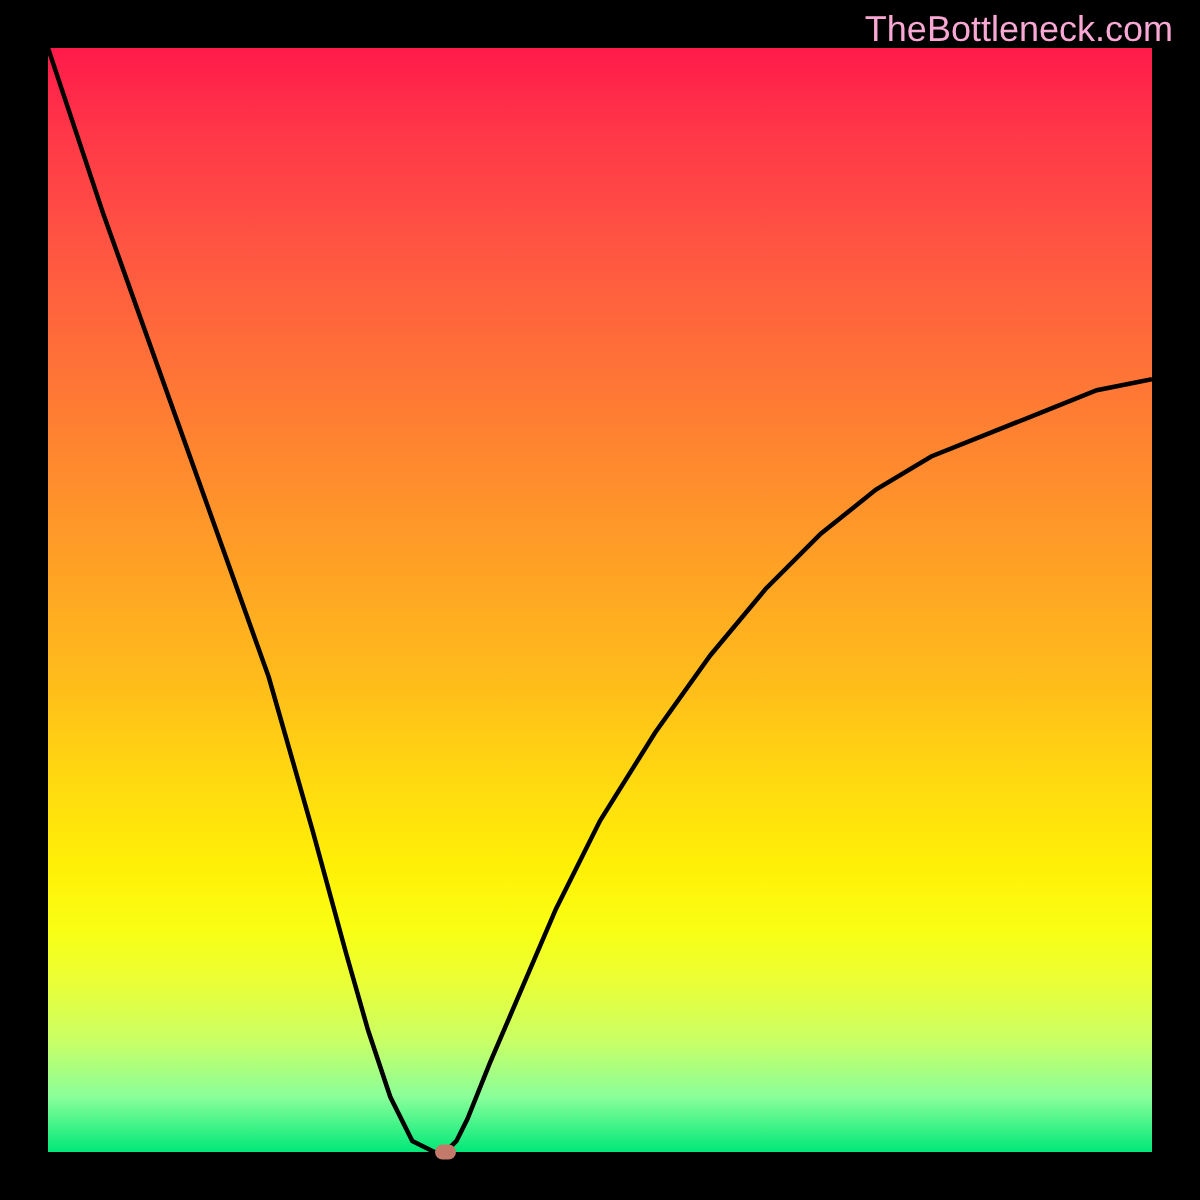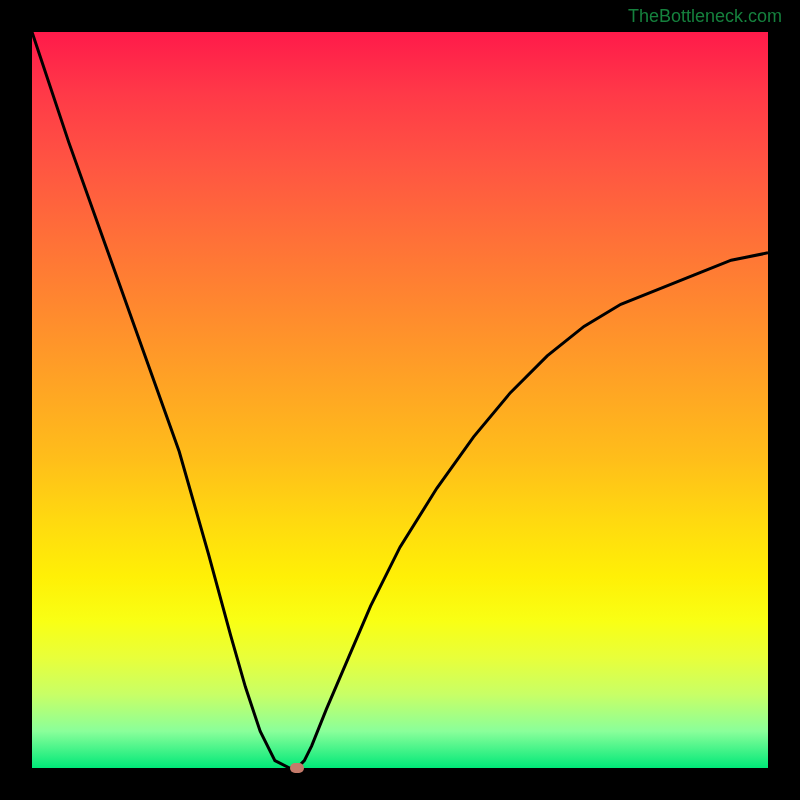--- a/index.html
+++ b/index.html
@@ -8,22 +8,22 @@
     height: 800px;
     background: #000;
     position: relative;
     overflow: hidden;
   }
   .attribution {
     position: absolute;
     top: 6px;
     right: 18px;
     font-family: Arial, Helvetica, sans-serif;
-    font-size: 18px;
-    color: #15803d;
+    font-size: 24px;
+    color: #f9a8d4;
     font-weight: 500;
     z-index: 10;
   }
   .plot-area {
     position: absolute;
     left: 32px;
     top: 32px;
     width: 736px;
     height: 736px;
   }

